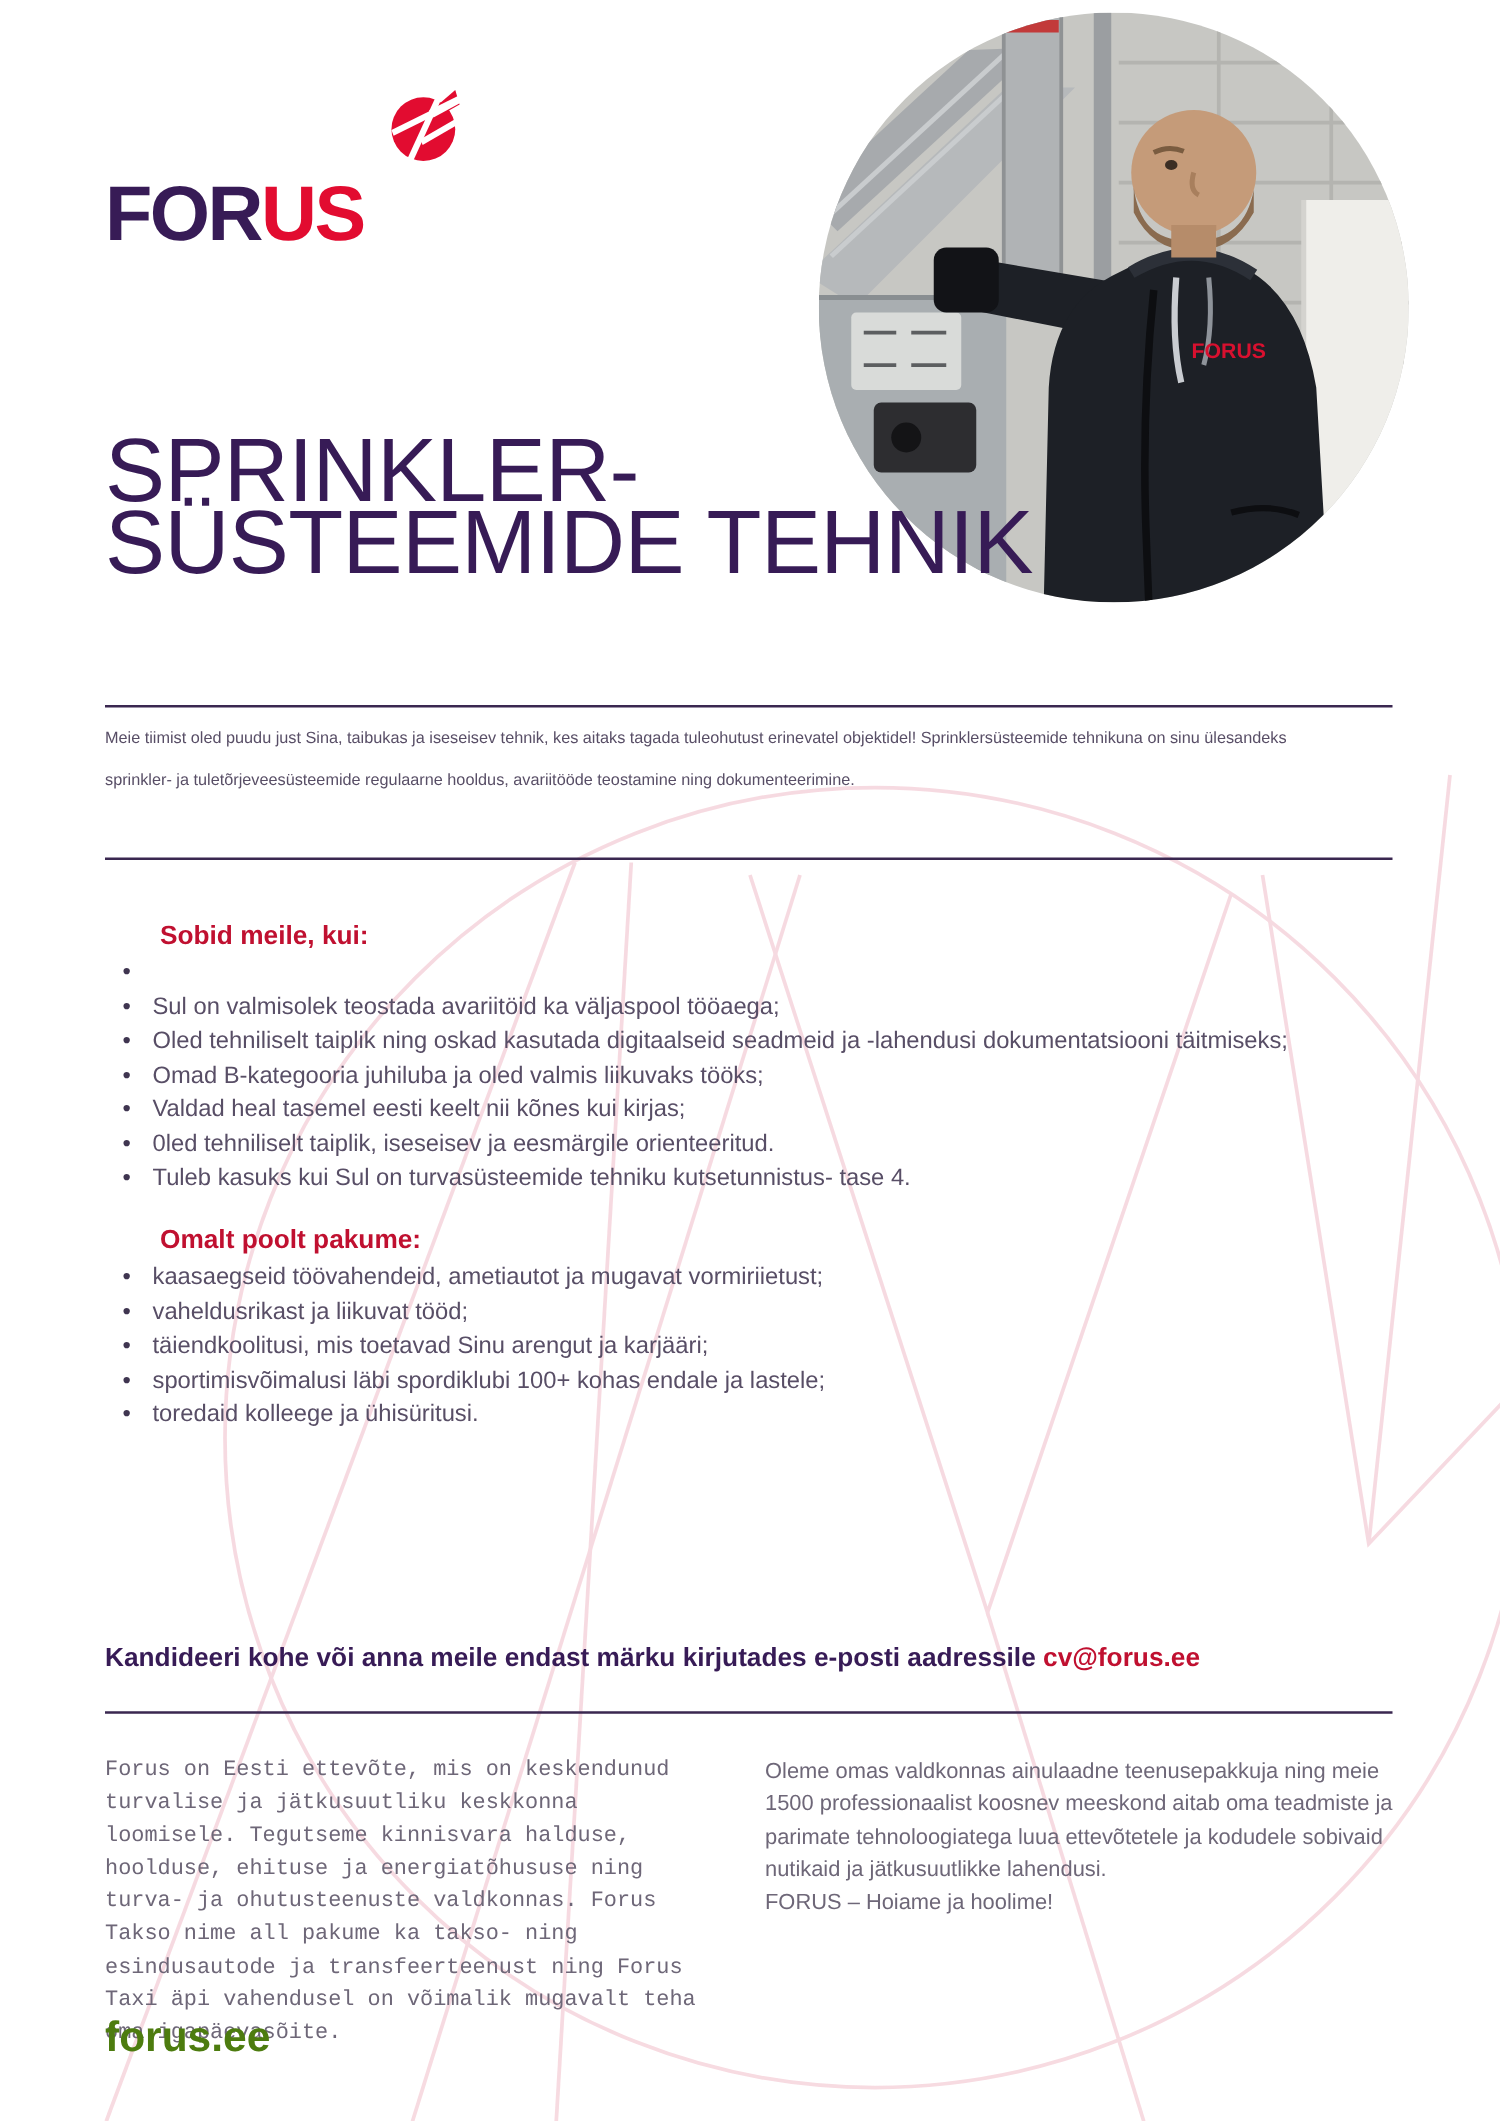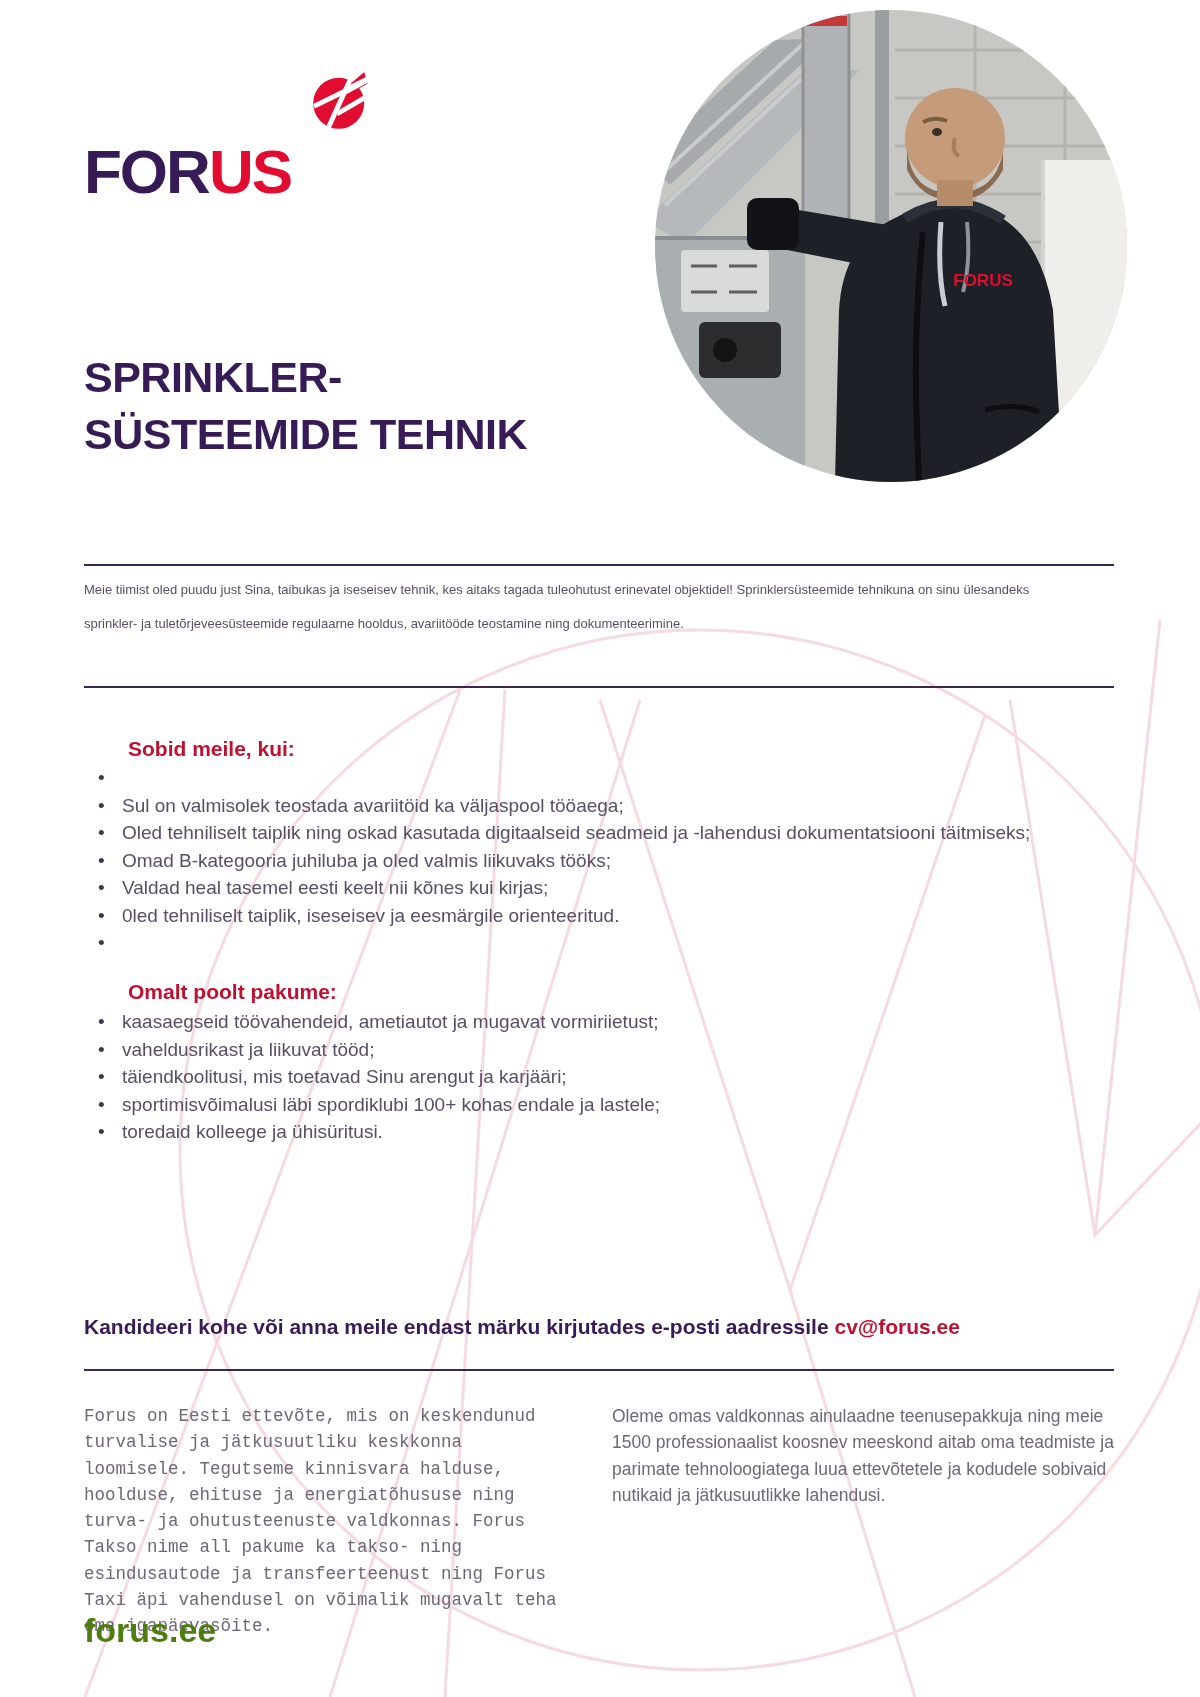--- a/index.html
+++ b/index.html
@@ -13,21 +13,21 @@
   
   .logo-text{position:absolute;left:84px;top:128px;font-size:62px;font-weight:800;letter-spacing:-2px;line-height:1;}
   .logo-for{color:#371b56;}
   .logo-us{color:#e20c30;}
   .leaf{position:absolute;left:312px;top:56px;width:58px;height:64px;}
 
   
   .photo{position:absolute;left:655px;top:-3px;width:472px;height:472px;border-radius:50%;overflow:hidden;}
 
   
-  .title{position:absolute;left:84px;top:336px;color:#371b56;font-size:43px;line-height:57px;font-weight:700;letter-spacing:-0.5px;}
+  .title{position:absolute;left:84px;top:336px;color:#371b56;font-size:72px;line-height:57px;font-weight:400;letter-spacing:-0.5px;}
 
   .rule{position:absolute;left:84px;width:1030px;height:0;border-top:2.5px solid #3a2750;}
   .rule1{top:551px;}
   .rule2{top:673px;}
   .rule3{top:1356px;}
 
   .intro{position:absolute;left:84px;top:560px;width:960px;color:#584e66;font-size:13px;line-height:34px;}
 
   .sec-heading{position:absolute;left:84px;color:#c01030;font-size:21px;font-weight:bold;margin-left:44px;}
   .h-req{top:724px;}
@@ -186,20 +186,21 @@
       <div class="li">
           <span class="dot">•</span>
           <span>Valdad heal tasemel eesti keelt nii kõnes kui kirjas;</span>
         </div>
       <div class="li">
           <span class="dot">•</span>
           <span>0led tehniliselt taiplik, iseseisev ja eesmärgile orienteeritud.</span>
         </div>
       <div class="li">
           <span class="dot">•</span>
+          <span>Tuleb kasuks kui Sul on  turvasüsteemide tehniku kutsetunnistus- tase 4.</span>
         </div>
     </div>
 
     <div class="sec-heading h-offer">Omalt poolt pakume:</div>
     <div class="list l-offer">
       <div class="li">
           <span class="dot">•</span>
           <span>kaasaegseid töövahendeid, ametiautot ja mugavat vormiriietust;</span>
         </div>
       <div class="li">
@@ -220,18 +221,19 @@
         </div>
     </div>
 
     <div class="cta"><span>Kandideeri kohe või anna meile endast märku kirjutades e-posti aadressile</span> <a href="#">cv@forus.ee</a></div>
 
     <div class="rule rule3"></div>
 
     <p class="about-left" style="margin:0;">Forus on Eesti ettevõte, mis on keskendunud turvalise ja jätkusuutliku keskkonna loomisele. Tegutseme kinnisvara halduse, hoolduse, ehituse ja energiatõhususe ning turva- ja ohutusteenuste valdkonnas. Forus Takso nime all pakume ka takso- ning esindusautode ja transfeerteenust ning Forus Taxi äpi vahendusel on võimalik mugavalt teha oma igapäevasõite.</p>
     <div class="about-right">
       <div>Oleme omas valdkonnas ainulaadne teenusepakkuja ning meie 1500 professionaalist koosnev meeskond aitab oma teadmiste ja parimate tehnoloogiatega luua ettevõtetele ja kodudele sobivaid nutikaid ja jätkusuutlikke lahendusi.</div>
+      <div>FORUS – Hoiame ja hoolime!</div>
     </div>
 
     <a href="#" class="site">forus.ee</a>
 
   </div>
 </div>
 
 </body></html>

